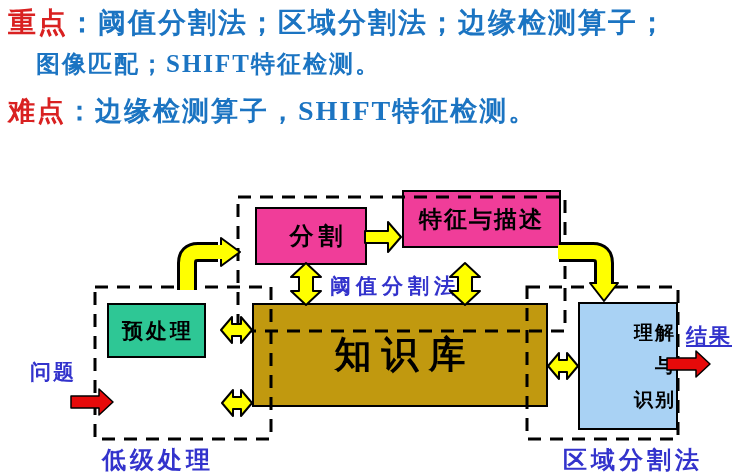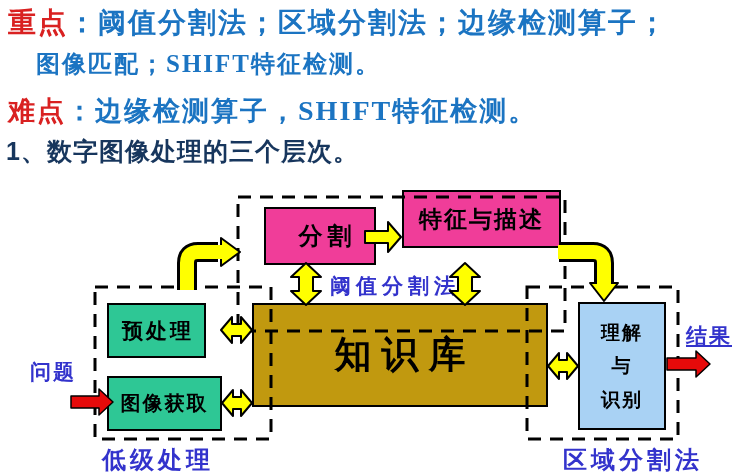--- a/index.html
+++ b/index.html
@@ -18,27 +18,27 @@
   .h2{left:36px;top:48px;font-size:24px;letter-spacing:2px;}
   .h3{left:8px;top:93px;font-size:27px;letter-spacing:2px;}
   .h4{left:6px;top:135px;font-size:25px;letter-spacing:1px;color:var(--c-title_navy);}
   .red{color:var(--c-text_red);}
   .blue{color:var(--c-text_blue);}
   .en{font-family:"Liberation Serif", serif;font-weight:600;font-size:1.04em;}
 
   
   .box{position:absolute;display:flex;align-items:center;justify-content:center;
        border:2px solid #000;box-sizing:border-box;font-weight:bold;color:#000;z-index:3;}
-  .seg {left:264px;top:207px;width:112px;height:58px;background:var(--c-magenta);font-size:24px;letter-spacing:5px;padding-left:15px;}
+  .seg {left:255px;top:207px;width:112px;height:58px;background:var(--c-magenta);font-size:24px;letter-spacing:5px;padding-left:15px;}
   .feat{left:402px;top:190px;width:159px;height:58px;background:var(--c-magenta);font-size:23px;letter-spacing:2px;}
   .pre {left:107px;top:303px;width:99px;height:55px;background:var(--c-green);font-size:21px;letter-spacing:3px;padding-left:3px;text-align:center;}
   .acq {left:107px;top:376px;width:115px;height:55px;background:var(--c-green);font-size:20px;letter-spacing:2px;}
   .kb  {left:252px;top:303px;width:296px;height:104px;background:var(--c-gold);font-size:37px;letter-spacing:10px;padding-left:10px;z-index:1;}
-  .und {left:578px;top:302px;width:88px;height:128px;background:var(--c-lightblue);font-size:19px;
-        flex-direction:column;line-height:1.75;letter-spacing:2px;z-index:3;}
+  .und {left:578px;top:302px;width:100px;height:128px;background:var(--c-lightblue);font-size:19px;
+        flex-direction:column;line-height:1.75;letter-spacing:2px;z-index:3;align-items:flex-end;}
 
   
   .lbl{position:absolute;color:var(--c-label_blue);font-weight:bold;white-space:nowrap;z-index:4;}
   .lbl-mid {left:330px;top:272px;font-size:21px;letter-spacing:5px;}
   .lbl-low {left:102px;top:444px;font-size:24px;letter-spacing:4px;}
   .lbl-high{left:563px;top:444px;font-size:24px;letter-spacing:4px;}
   .lbl-in  {left:30px;top:358px;font-size:21px;letter-spacing:2px;font-family:Liberation Serif, serif;}
   .lbl-out {left:686px;top:322px;font-size:21px;letter-spacing:2px;text-decoration:underline;}
 
   
@@ -53,28 +53,26 @@
 <body>
 
 <div class="slide">
 
   <div class="hline h1"><span class="red">重点</span><span class="blue">：阈值分割法；区域分割法；边缘检测算子；</span></div>
 
   <div class="hline h2 blue"><span>图像匹配；</span><span class="en">SHIFT</span><span>特征检测。</span></div>
 
   <div class="hline h3"><span class="red">难点</span><span class="blue">：边缘检测算子，</span><span class="blue en">SHIFT</span><span class="blue">特征检测。</span></div>
 
-  <div class="hline h4">1、数字图像处理的三个层次。</div>
 
   <div class="box kb">知识库</div>
 
   <div class="box seg">分割</div>
   <div class="box feat">特征与描述</div>
   <div class="box pre">预处理</div>
-  <div class="box acq">图像获取</div>
   <div class="box und">
     <span>理解</span>
     <span>与</span>
     <span>识别</span>
   </div>
 
   <div class="lbl lbl-mid">阈值分割法</div>
   <div class="lbl lbl-low">低级处理</div>
   <div class="lbl lbl-high">区域分割法</div>
   <div class="lbl lbl-in">问题</div>

